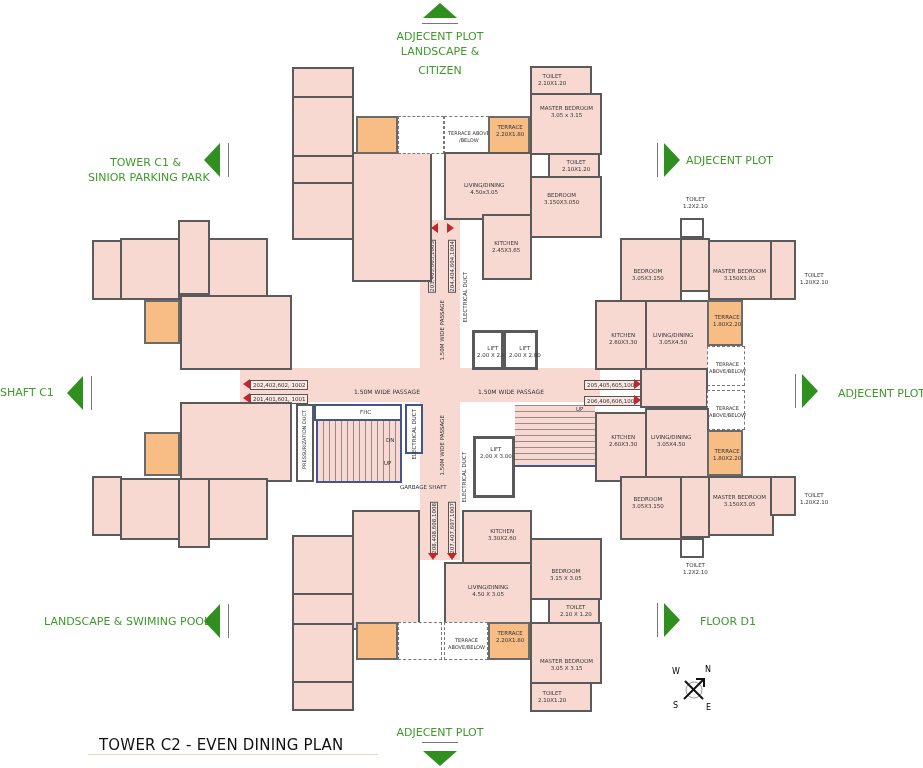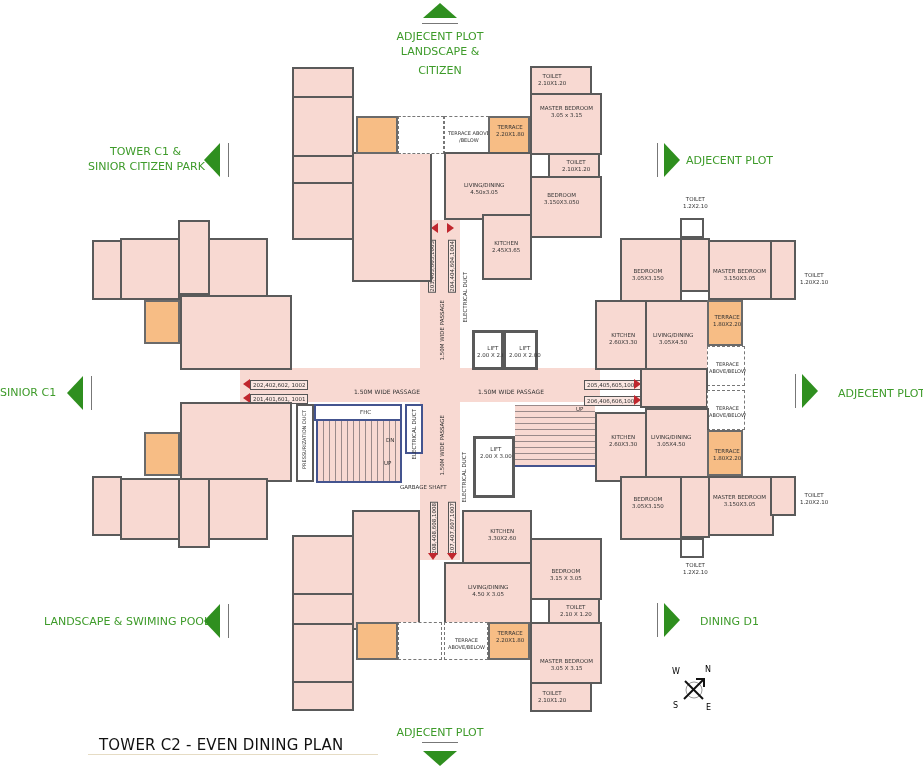--- a/index.html
+++ b/index.html
@@ -31,46 +31,46 @@
 <body>
 
 <div class="tri-up" style="left:423px;top:3px;"></div>
 <div class="bar-h" style="left:422px;top:23px;"></div>
 <div class="lbl-green" style="left:385px;top:29px;width:110px;">
   <div>ADJECENT PLOT</div>
   <div>LANDSCAPE &amp;</div>
   <div style="margin-top:4px;">CITIZEN</div>
 </div>
 
-<div class="lbl-green" style="left:88px;top:144px;width:115px;">
+<div class="lbl-green" style="left:88px;top:155px;width:115px;">
   <div>TOWER C1 &amp;</div>
-  <div>SINIOR CITIZEN PARK</div>
+  <div>SINIOR PARKING PARK</div>
 </div>
 <div class="tri-left" style="left:204px;top:143px;"></div>
 <div class="bar-v" style="left:228px;top:143px;"></div>
 
-<div class="lbl-green" style="left:0px;top:385px;width:56px;text-align:left;">SINIOR C1</div>
+<div class="lbl-green" style="left:0px;top:385px;width:56px;text-align:left;">SHAFT C1</div>
 <div class="tri-left" style="left:67px;top:376px;"></div>
 <div class="bar-v" style="left:91px;top:376px;"></div>
 
 <div class="lbl-green" style="left:44px;top:614px;width:155px;text-align:left;">LANDSCAPE &amp; SWIMING POOL</div>
 <div class="tri-left" style="left:204px;top:604px;"></div>
 <div class="bar-v" style="left:228px;top:604px;"></div>
 
 <div class="bar-v" style="left:657px;top:143px;"></div>
 <div class="tri-right" style="left:664px;top:143px;"></div>
 <div class="lbl-green" style="left:686px;top:153px;width:90px;text-align:left;">ADJECENT PLOT</div>
 
 <div class="bar-v" style="left:795px;top:374px;"></div>
 <div class="tri-right" style="left:802px;top:374px;"></div>
 <div class="lbl-green" style="left:838px;top:386px;width:85px;text-align:left;">ADJECENT PLOT</div>
 
 <div class="bar-v" style="left:657px;top:603px;"></div>
 <div class="tri-right" style="left:664px;top:603px;"></div>
-<div class="lbl-green" style="left:700px;top:614px;width:70px;text-align:left;">DINING D1</div>
+<div class="lbl-green" style="left:700px;top:614px;width:70px;text-align:left;">FLOOR D1</div>
 
 <div class="lbl-green" style="left:385px;top:725px;width:110px;">ADJECENT PLOT</div>
 <div class="bar-h" style="left:422px;top:742px;"></div>
 <div class="tri-down" style="left:423px;top:751px;"></div>
 
 <div class="abs" style="left:672px;top:665px;width:50px;height:50px;">
   <svg width="50" height="50" viewBox="0 0 50 50">
     <circle cx="22" cy="25" r="8" fill="none" stroke="#999" stroke-width="1"></circle>
     <line x1="13" y1="16" x2="31" y2="34" stroke="#111" stroke-width="2"></line>
     <line x1="12" y1="34" x2="31" y2="15" stroke="#111" stroke-width="2"></line>

